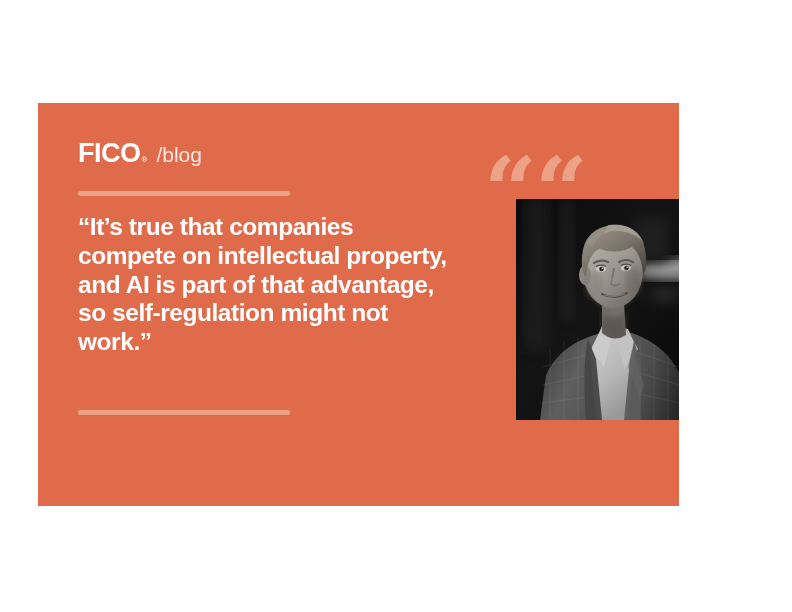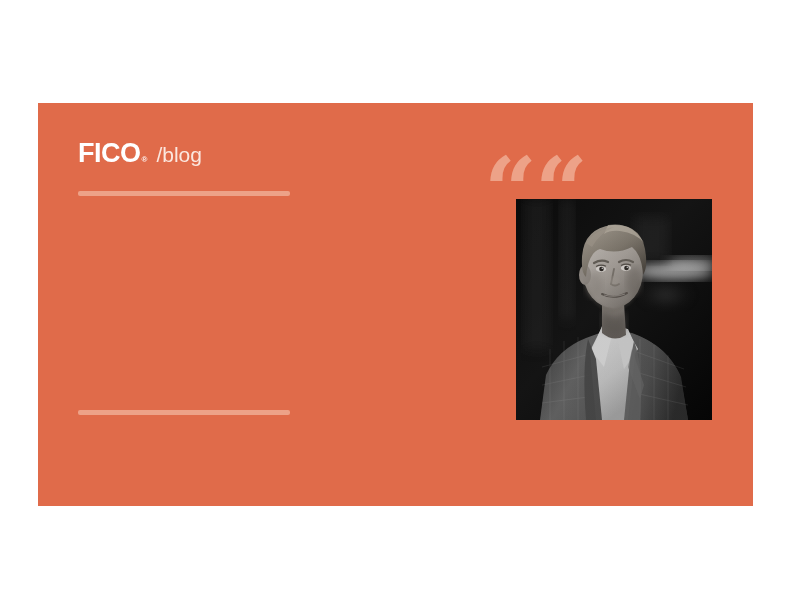--- a/index.html
+++ b/index.html
@@ -20,21 +20,21 @@
     width: 792px;
     height: 612px;
     background: #ffffff;
   }
 
   
   .quote-card {
     position: absolute;
     left: 38px;
     top: 103px;
-    width: 715px;
+    width: 641px;
     height: 403px;
     background: #e06b4a;
     overflow: hidden;
   }
 
   
   .brand {
     position: absolute;
     left: 40px;
     top: 37px;
@@ -142,20 +142,25 @@
     <div class="brand">
       <span class="brand-fico">FICO</span>
       <span class="brand-tm">®</span>
       <span class="brand-blog">/blog</span>
     </div>
 
     <div class="rule rule-top"></div>
 
     <div class="quote-glyph">““</div>
 
+    <div class="quote-text">“It’s true that companies
+compete on intellectual property,
+and AI is part of that advantage,
+so self-regulation might not
+work.”</div>
 
     <div class="rule rule-bot"></div>
 
 
     <div class="portrait">
       <svg viewBox="0 0 196 221" preserveAspectRatio="xMidYMid slice">
         <defs>
           <linearGradient id="bgGrad" x1="0" y1="0" x2="1" y2="1">
             <stop offset="0%" stop-color="#0b0b0b"></stop>
             <stop offset="45%" stop-color="#141414"></stop>

